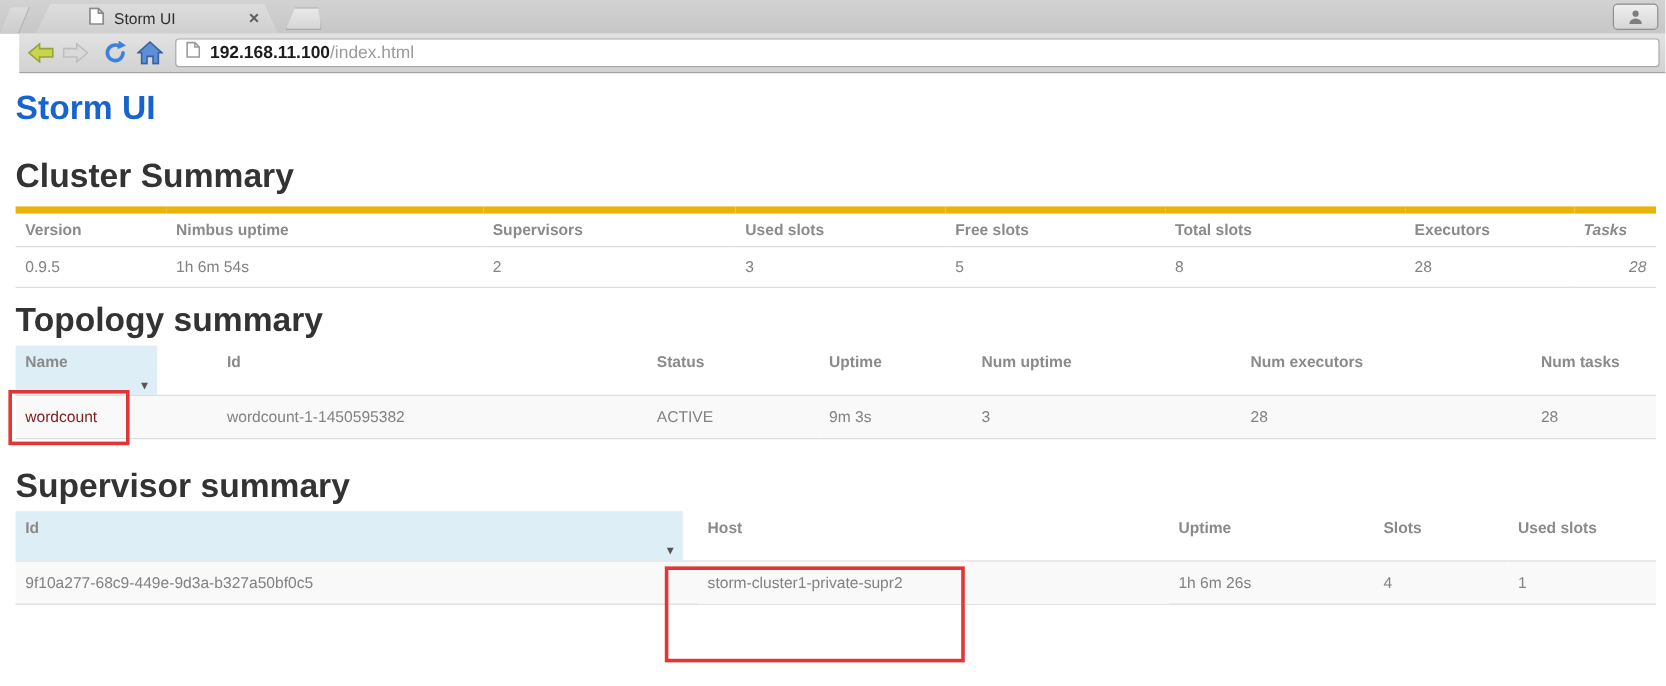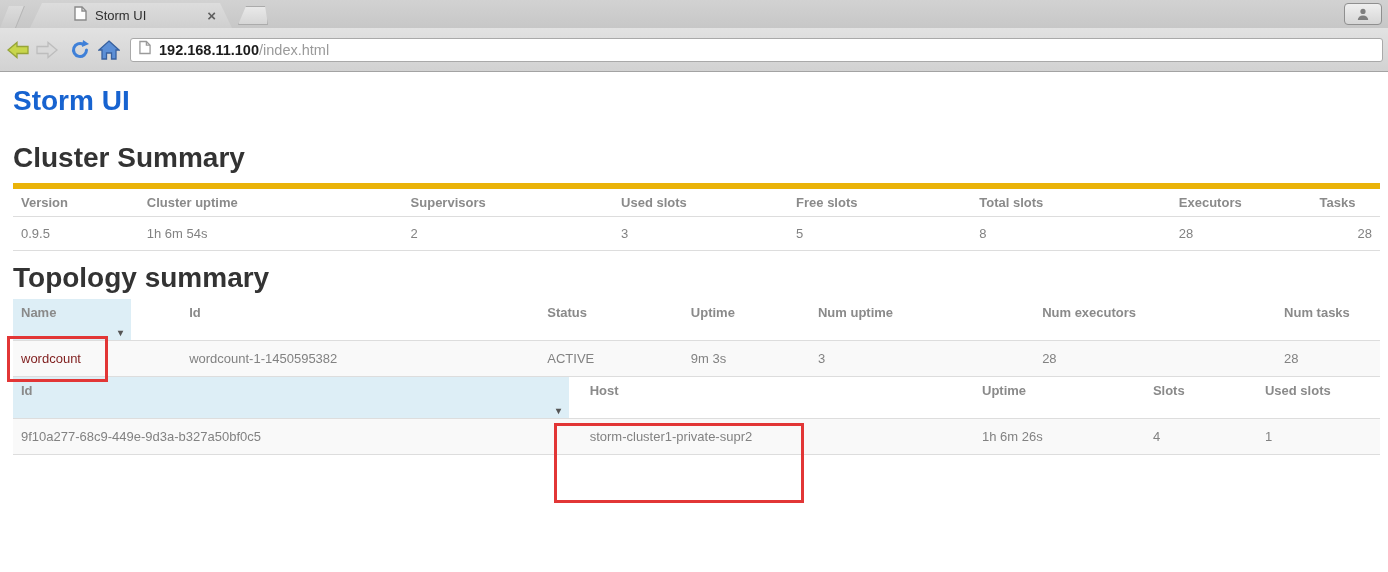--- a/index.html
+++ b/index.html
@@ -21,23 +21,23 @@
   .tab-close { color:#5f5f5f; font-size:15px; font-weight:bold; line-height:14px;
     cursor:default; }
   .newtab-btn { position:absolute; left:238px; top:6px; width:30px; height:19px;
     background:linear-gradient(#e9e9e9,#d6d6d6); border:1px solid #ababab;
     clip-path:polygon(8px 0, calc(100% - 3px) 0, 100% 100%, 0 100%); }
   .profile-btn { position:absolute; right:6px; top:3px; width:38px; height:22px;
     border:1px solid #8f8f8f; border-radius:4px;
     background:linear-gradient(#efefef,#d6d6d6);
     display:flex; align-items:center; justify-content:center; }
 
-  .toolbar { height:44px; background:linear-gradient(#e2e2e2,#d2d2d2);
+  .toolbar { height:33px; background:linear-gradient(#e2e2e2,#d2d2d2);
     border-bottom:1px solid #a3a3a3; display:flex; align-items:center;
-    padding:0 4px 0 4px; }
+    padding:0 4px 0 4px;margin-left:16px; }
   .nav-btn { width:27px; height:22px; display:flex; align-items:center;
     justify-content:center; margin-right:2px; }
   .urlbar { flex:1; height:24px; margin-left:6px; margin-right:1px;
     background:#fff; border:1px solid #a9a9a9; border-radius:3px;
     display:flex; align-items:center; padding:0 8px; }
   .url-text { font-size:14.5px; margin-left:8px; white-space:nowrap; }
   .url-host { color:#1c1c1c; font-weight:bold; }
   .url-path { color:#9a9a9a; font-weight:normal; }
 
   .doc-icon { display:inline-block; }
@@ -53,21 +53,21 @@
 
   table.tbl { width:100%; border-collapse:collapse; table-layout:fixed;
     font-size:13px; color:#828282; border-bottom:1px solid #ddd; }
   table.tbl th { text-align:left; vertical-align:top; font-weight:bold;
     color:#8a8a8a; padding:6px 8px; border-bottom:1px solid #ddd; }
   table.tbl td { padding:10px 8px; vertical-align:middle; }
   table.tbl-cluster { border-top:6px solid #eab308; }
   table.tbl-cluster td { padding:9px 8px; }
   tr.striped td { background:#f9f9f9; }
   tr.rowline td { border-top:1px solid #ddd; }
-  .ta-r { text-align:right; }
+  .ta-r { text-align:right;font-style:italic; }
 
   th.sorted-col { padding:0 !important; }
   .sort-bg { background:#ddeef6; padding:6px 22px 2px 8px; position:relative;
     min-height:41px; }
   .sort-bg-topology { width:118px; }
   .sort-bg-supervisor { width:556px; }
   .sort-arrow { position:absolute; right:8px; bottom:2px; color:#555;
     font-size:10px; }
 
   a.link { color:#7f1d1d; text-decoration:none; cursor:pointer; }
@@ -150,21 +150,21 @@
         <col style="width:15.4%">
       <col style="width:12.8%">
         <col style="width:13.4%">
         <col style="width:14.6%">
       <col style="width:10.3%">
         <col style="width:5%">
     </colgroup>
     <thead>
       <tr>
         <th>Version</th>
-        <th>Cluster uptime</th>
+        <th>Nimbus uptime</th>
         <th>Supervisors</th>
         <th>Used slots</th>
         <th>Free slots</th>
         <th>Total slots</th>
         <th>Executors</th>
         <th class="ta-r">Tasks</th>
       </tr>
     </thead>
     <tbody>
       <tr>
@@ -216,20 +216,21 @@
         <td>wordcount-1-1450595382</td>
         <td>ACTIVE</td>
         <td>9m 3s</td>
         <td>3</td>
         <td>28</td>
         <td>28</td>
       </tr>
     </tbody>
   </table>
 
+  <h2 class="section-h h-supervisor">Supervisor summary</h2>
   <table class="tbl">
     <colgroup>
       <col style="width:41.6%">
         <col style="width:28.7%">
         <col style="width:12.5%">
       <col style="width:8.2%">
         <col style="width:9%">
     </colgroup>
     <thead>
       <tr>

